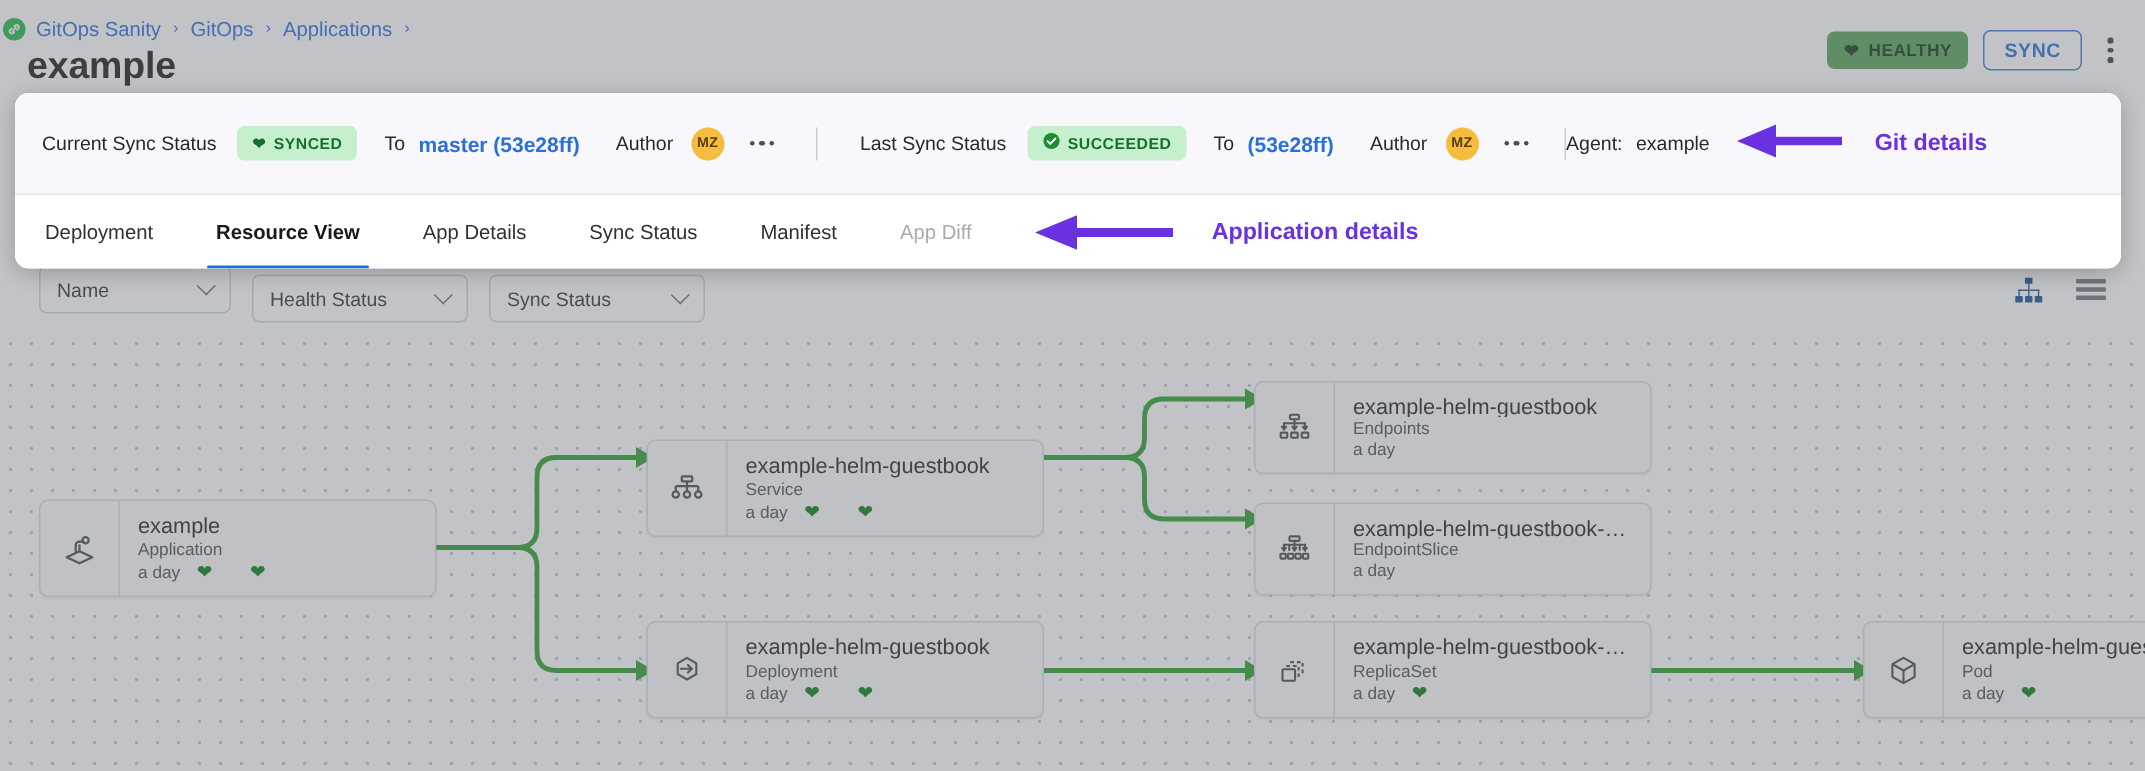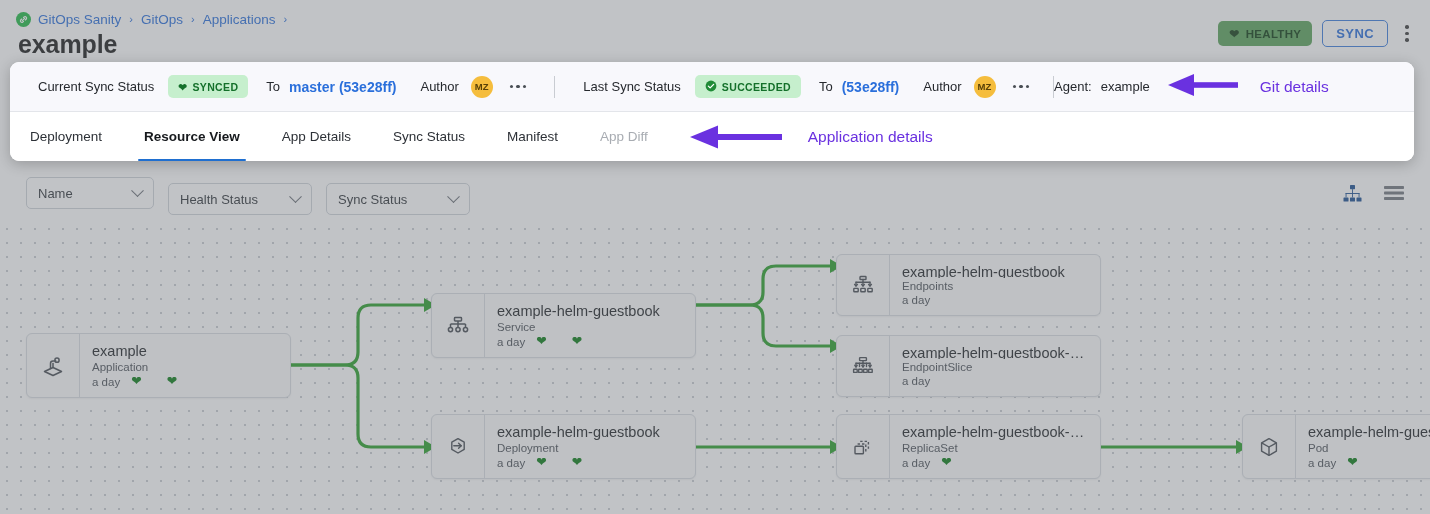--- a/index.html
+++ b/index.html
@@ -18,21 +18,21 @@
   
   #page-root {
     position: absolute;
     inset: 0;
     background: #ffffff;
   }
 
   
   .breadcrumb {
     position: absolute;
-    left: 16px;
+    left: 2px;
     top: 8px;
     height: 22px;
     display: flex;
     align-items: center;
     gap: 7px;
     font-size: 13.5px;
   }
   .bc-logo {
     width: 15px; height: 15px;
     border-radius: 50%;
@@ -233,24 +233,24 @@
     left: 10px;
     top: 62px;
     width: 1404px;
     border-radius: 9px;
     background: #ffffff;
     box-shadow: 0 3px 14px rgba(0,0,0,.22);
     overflow: hidden;
   }
   .detail-summary {
     background: #f8f8fc;
-    height: 50px;
-    display: flex;
-    align-items: center;
-    padding: 0 28px;
+    height: 68px;
+    display: flex;
+    align-items: center;
+    padding: 0 18px;
     box-sizing: border-box;
     border-bottom: 1px solid #e3e5ea;
     font-size: 13px;
     color: #26292e;
     position: relative;
   }
   .sum-label { color: #26292e; white-space: nowrap; }
   .pill {
     border-radius: 5px;
     height: 23px;
@@ -317,21 +317,21 @@
     left: -4px; right: -4px; bottom: 0;
     height: 2.5px;
     background: #1f6fd0;
     border-radius: 2px;
   }
   .tab.disabled { color: #a8acb2; cursor: default; }
 
   
   .anno-label {
     color: #6a31e0;
-    font-weight: 400;
+    font-weight: 700;
     font-size: 15.5px;
     white-space: nowrap;
   }
   .anno-arrow { display: block; }
 </style>
 </head>
 <body>
 
 <div id="page-root">
 

